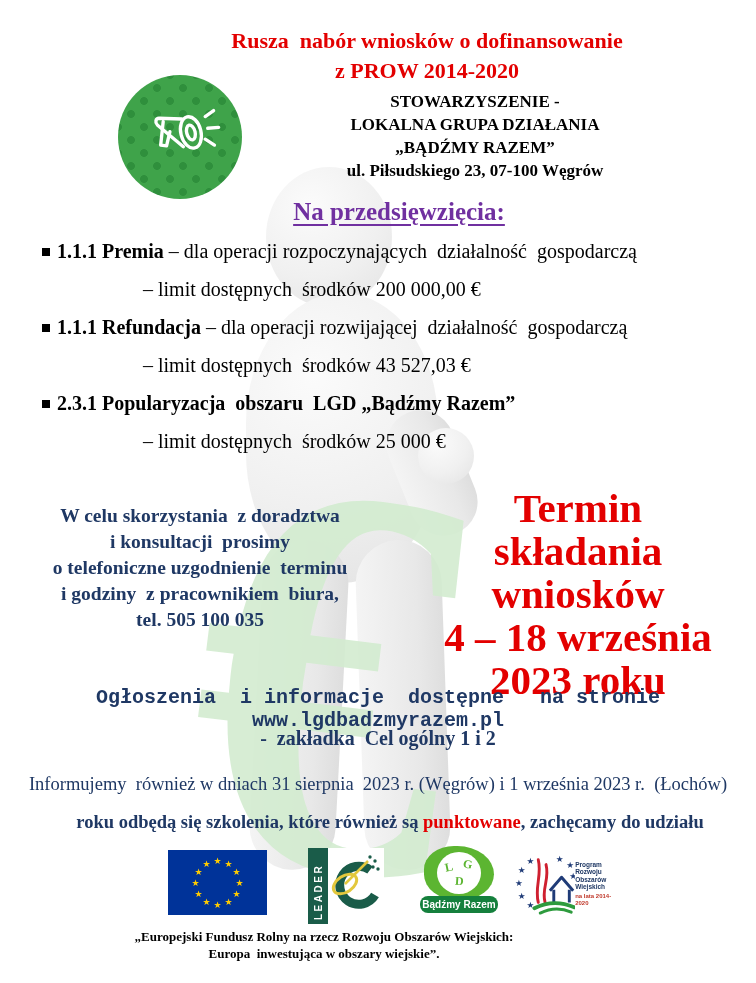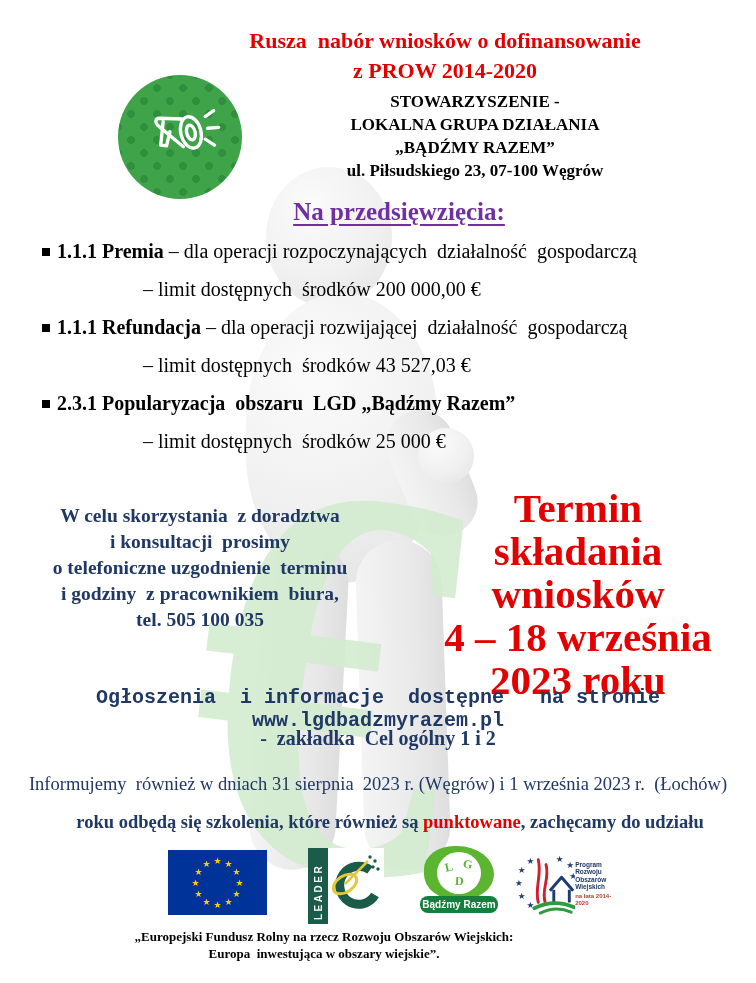--- a/index.html
+++ b/index.html
@@ -22,21 +22,21 @@
   .euro-glyph {
     position:absolute; left:186px; top:398px;
     font-size:560px; line-height:1; font-weight:bold;
     color:#d3ecd0; opacity:.9;
     transform:rotate(7deg) scaleX(.92);
   }
 
   
   .layer { position:absolute; z-index:2; }
 
-  .title { left:160px; top:26px; width:570px; text-align:center;
+  .title { left:142px; top:26px; width:570px; text-align:center;
            color:#e30000; font-weight:bold; font-size:22px; line-height:30px; }
 
   .mega-circle {
     left:118px; top:75px; width:124px; height:124px; border-radius:50%;
     background-color:#3fa34a;
     background-image:
       radial-gradient(#2f8f3c 20%, rgba(0,0,0,0) 22%),
       radial-gradient(#2f8f3c 20%, rgba(0,0,0,0) 22%);
     background-size:26px 26px; background-position:0 0, 13px 13px;
     display:flex; align-items:center; justify-content:center;

